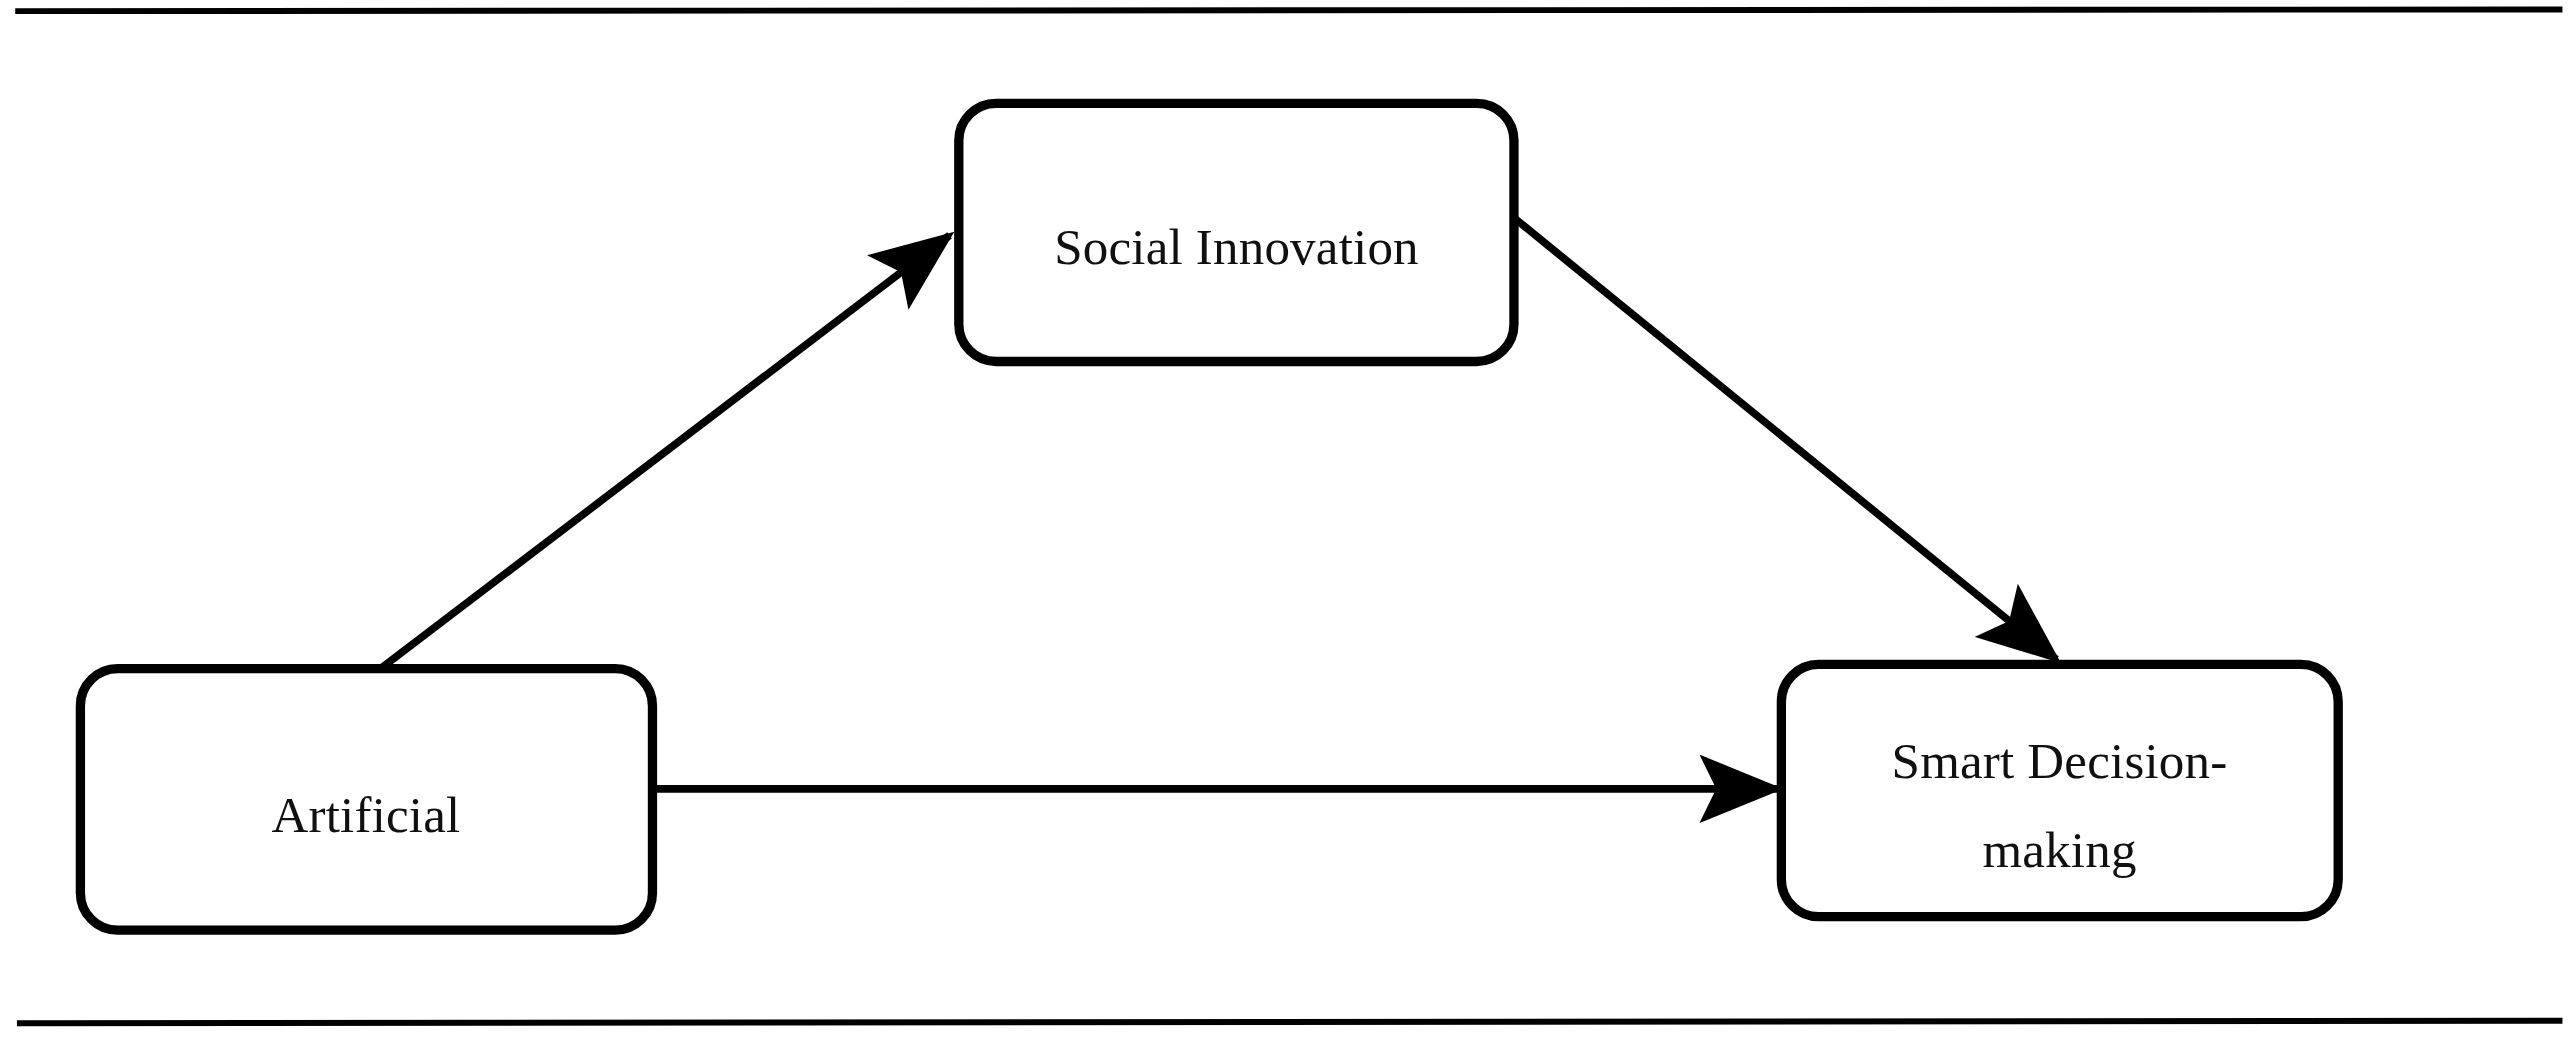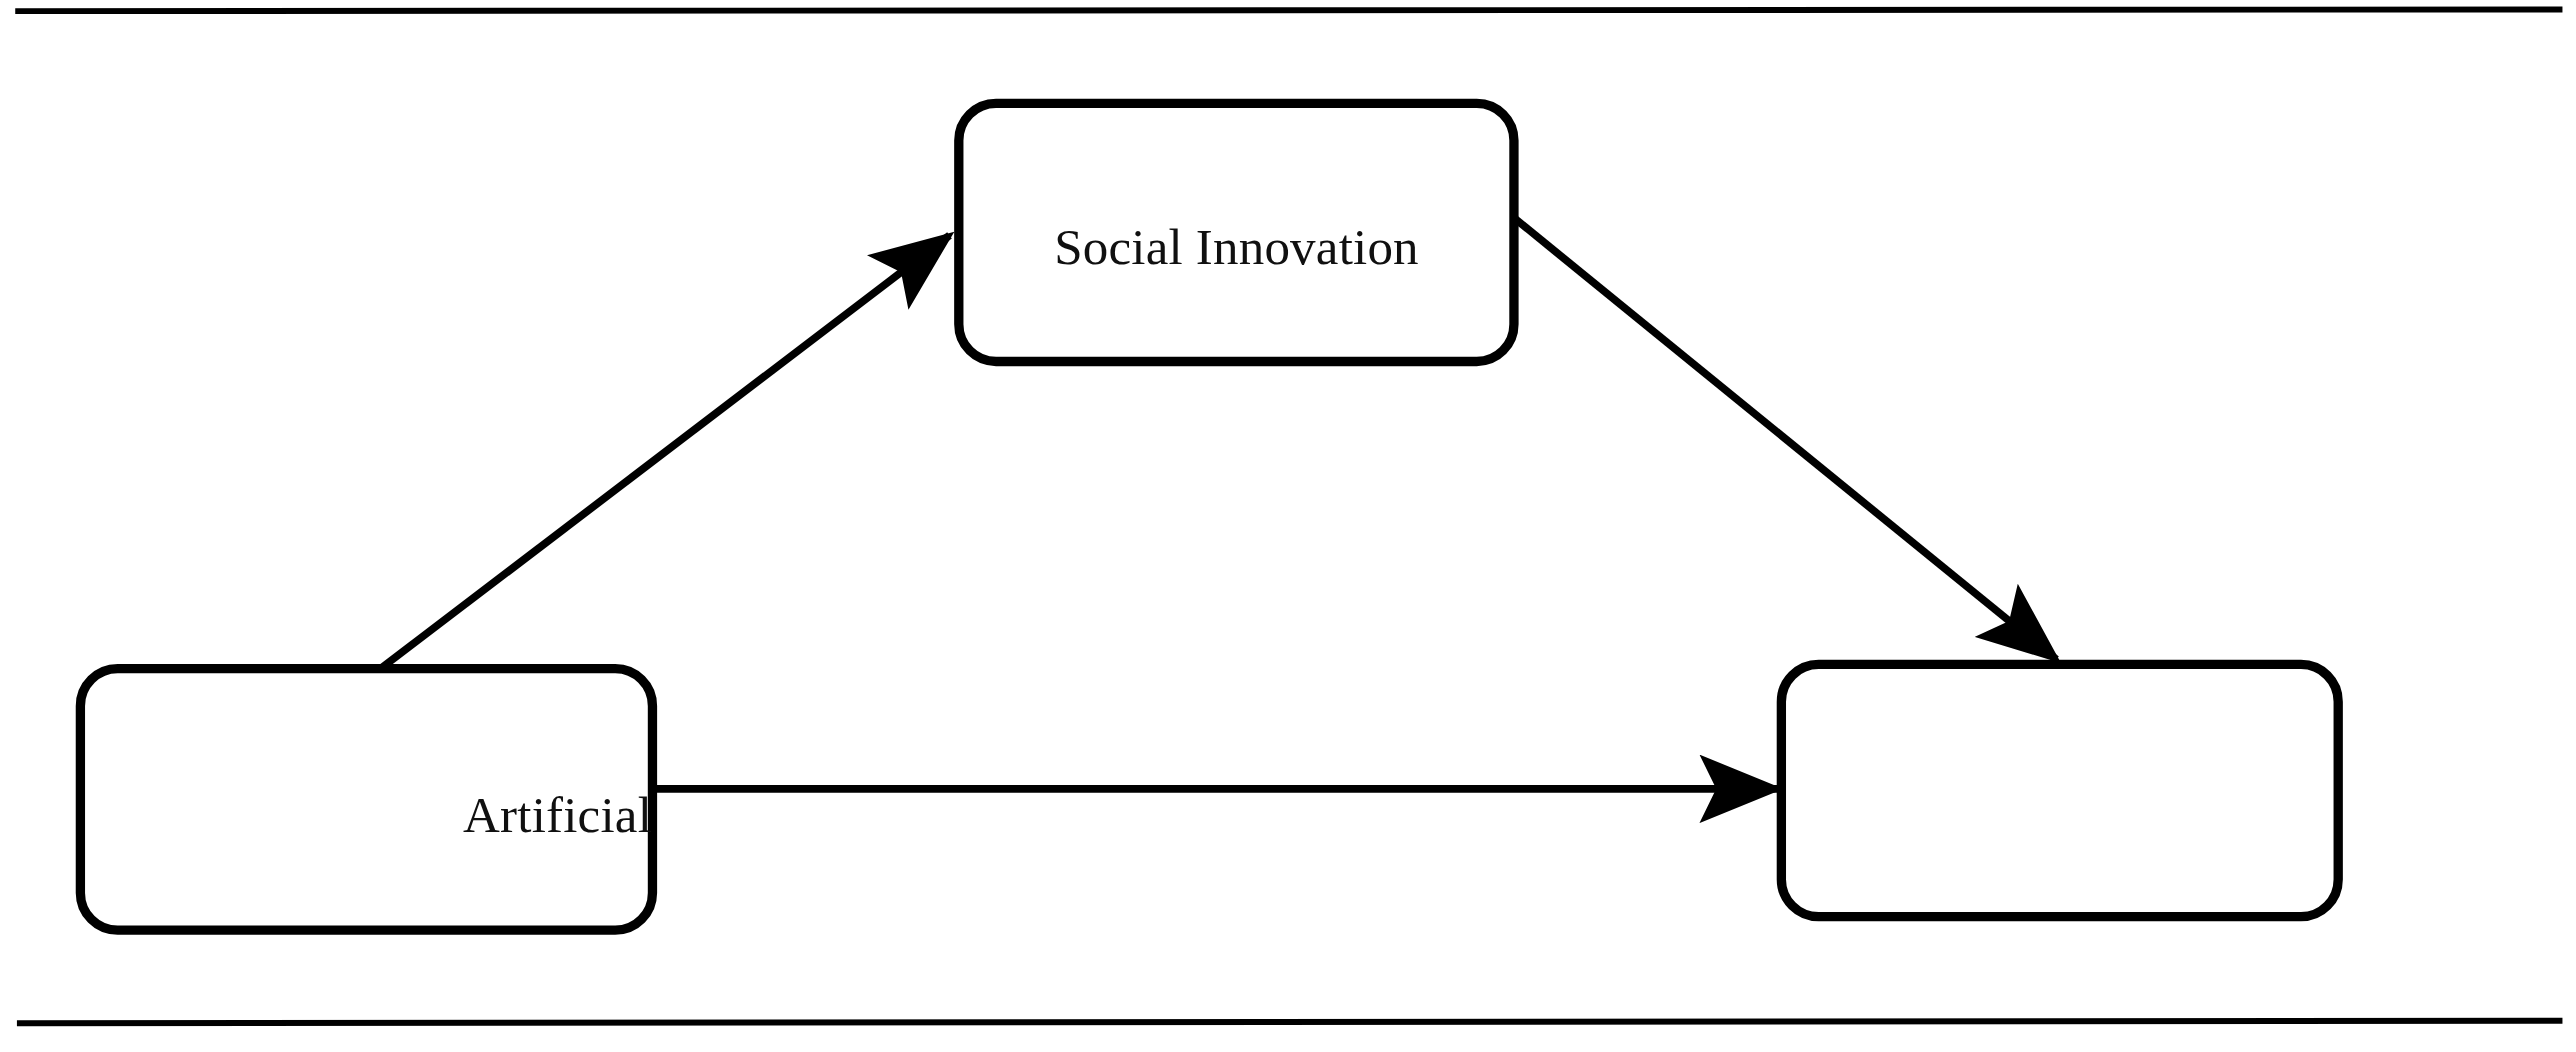--- a/index.html
+++ b/index.html
@@ -60,21 +60,20 @@
     left: 959px;
     top: 103px;
     width: 555px;
     height: 258px;
   }
   #node-artificial-intelligence {
     left: 80px;
     top: 669px;
     width: 572px;
     height: 261px;
-    align-items: flex-end;
   }
   #node-smart-decision-making {
     left: 1781px;
     top: 664px;
     width: 557px;
     height: 252px;
   }
 </style>
 </head>
 <body>
@@ -107,16 +106,20 @@
   <div class="node-label-layer">
 
     <div id="node-social-innovation" class="node-box">
       <span class="node-text-line">Social Innovation</span>
     </div>
 
     <div id="node-artificial-intelligence" class="node-box">
       <span class="node-text-line">Artificial</span>
     </div>
 
+    <div id="node-smart-decision-making" class="node-box">
+      <span class="node-text-line">Smart Decision-</span>
+      <span class="node-text-line">making</span>
+    </div>
 
   </div>
 </div>
 
 
 </body></html>

